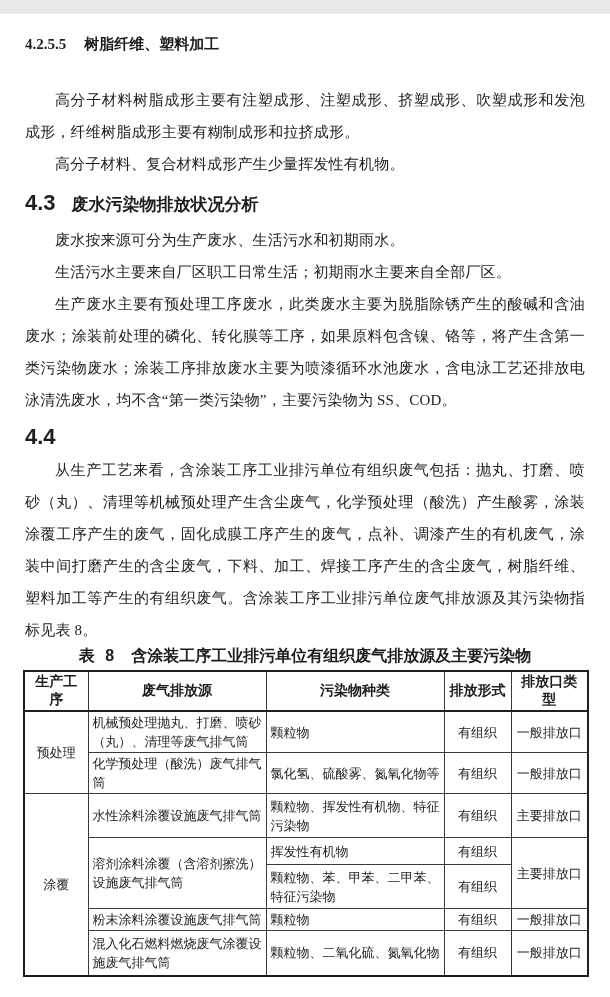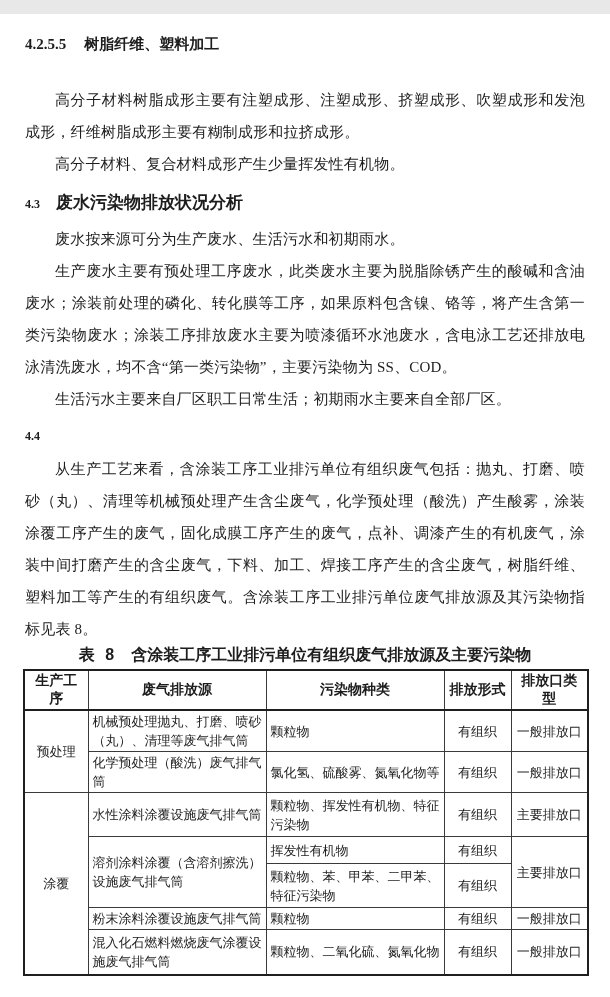--- a/index.html
+++ b/index.html
@@ -6,21 +6,21 @@
   html,body { margin:0; padding:0; background:#e8e8e8; }
   .page {
     width:610px; height:997px; margin:14px auto; background:#ffffff;
     color:#1d1d1d; padding:12px 25px; overflow:hidden;
     font-family:"Liberation Serif","DejaVu Serif",serif;
   }
   .h-sub { margin:8px 0 0; display:flex; align-items:baseline; line-height:20px; }
   .h-sub .num { font-family:"Liberation Serif",serif; font-weight:700; font-size:15px; }
   .h-sub .ttl { font-family:"Liberation Sans","DejaVu Sans",sans-serif; font-weight:700; font-size:15px; margin-left:18px; }
   .h-main { display:flex; align-items:baseline; line-height:26px; margin:10px 0 0; }
-  .h-main .num { font-family:Liberation Serif, serif; font-weight:600; font-size:12px; }
+  .h-main .num { font-family:Liberation Sans, sans-serif; font-weight:600; font-size:22px; }
   .h-main .ttl { font-family:"Liberation Sans","DejaVu Sans",sans-serif; font-weight:700; font-size:17px; margin-left:16px; }
   .h43 { margin-top:10px; }
   .h44 { margin-top:8px; }
   .h441 { margin-top:8px; }
   p.body {
     margin:0; font-size:15px; line-height:32px; text-align:justify;
     text-indent:2em; letter-spacing:0.2px;
   }
   p.first { margin-top:30px; }
   p.after-h { margin-top:6px; }
@@ -56,22 +56,22 @@
 
   <p class="body first">高分子材料树脂成形主要有注塑成形、注塑成形、挤塑成形、吹塑成形和发泡成形，纤维树脂成形主要有糊制成形和拉挤成形。</p>
   <p class="body">高分子材料、复合材料成形产生少量挥发性有机物。</p>
 
   <div class="h-main h43">
     <span class="num">4.3</span>
     <span class="ttl">废水污染物排放状况分析</span>
   </div>
 
   <p class="body after-h">废水按来源可分为生产废水、生活污水和初期雨水。</p>
+  <p class="body">生活污水主要来自厂区职工日常生活；初期雨水主要来自全部厂区。</p>
   <p class="body">生产废水主要有预处理工序废水，此类废水主要为脱脂除锈产生的酸碱和含油废水；涂装前处理的磷化、转化膜等工序，如果原料包含镍、铬等，将产生含第一类污染物废水；涂装工序排放废水主要为喷漆循环水池废水，含电泳工艺还排放电泳清洗废水，均不含“第一类污染物”，主要污染物为 SS、COD。</p>
-  <p class="body">生活污水主要来自厂区职工日常生活；初期雨水主要来自全部厂区。</p>
 
   <div class="h-main h44">
     <span class="num">4.4</span>
   </div>
 
 
   <p class="body after-h2">从生产工艺来看，含涂装工序工业排污单位有组织废气包括：抛丸、打磨、喷砂（丸）、清理等机械预处理产生含尘废气，化学预处理（酸洗）产生酸雾，涂装涂覆工序产生的废气，固化成膜工序产生的废气，点补、调漆产生的有机废气，涂装中间打磨产生的含尘废气，下料、加工、焊接工序产生的含尘废气，树脂纤维、塑料加工等产生的有组织废气。含涂装工序工业排污单位废气排放源及其污染物指标见表 8。</p>
 
   <div class="tbl-caption">
     <span class="lbl">表 8</span><span>含涂装工序工业排污单位有组织废气排放源及主要污染物</span>

